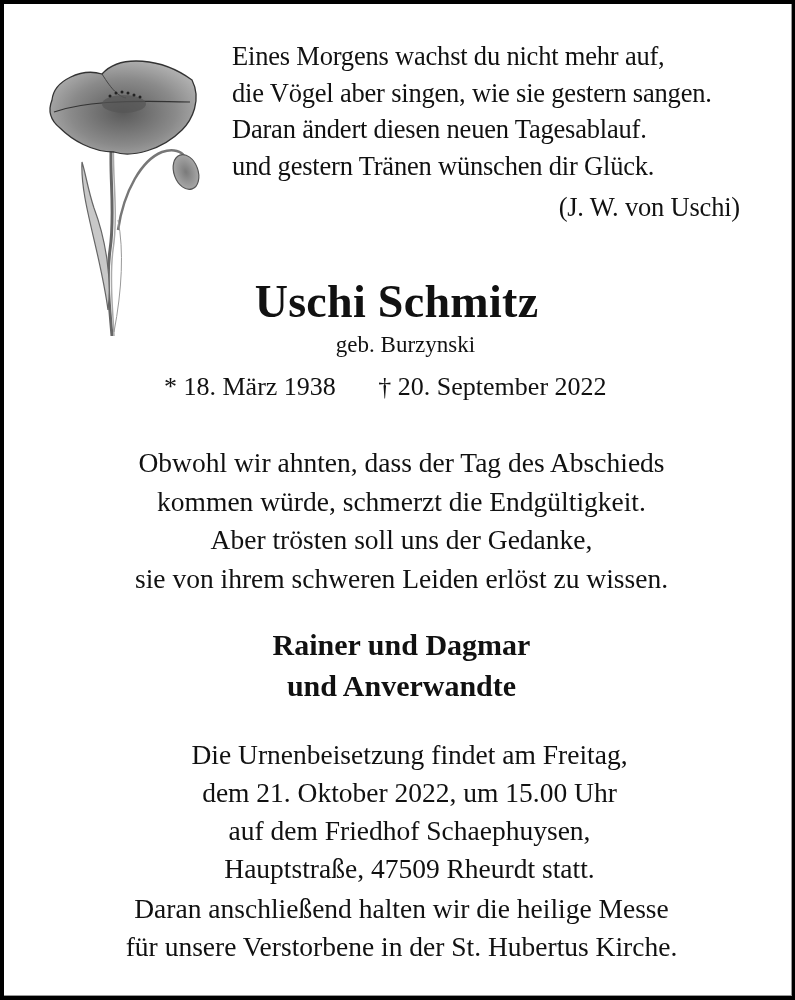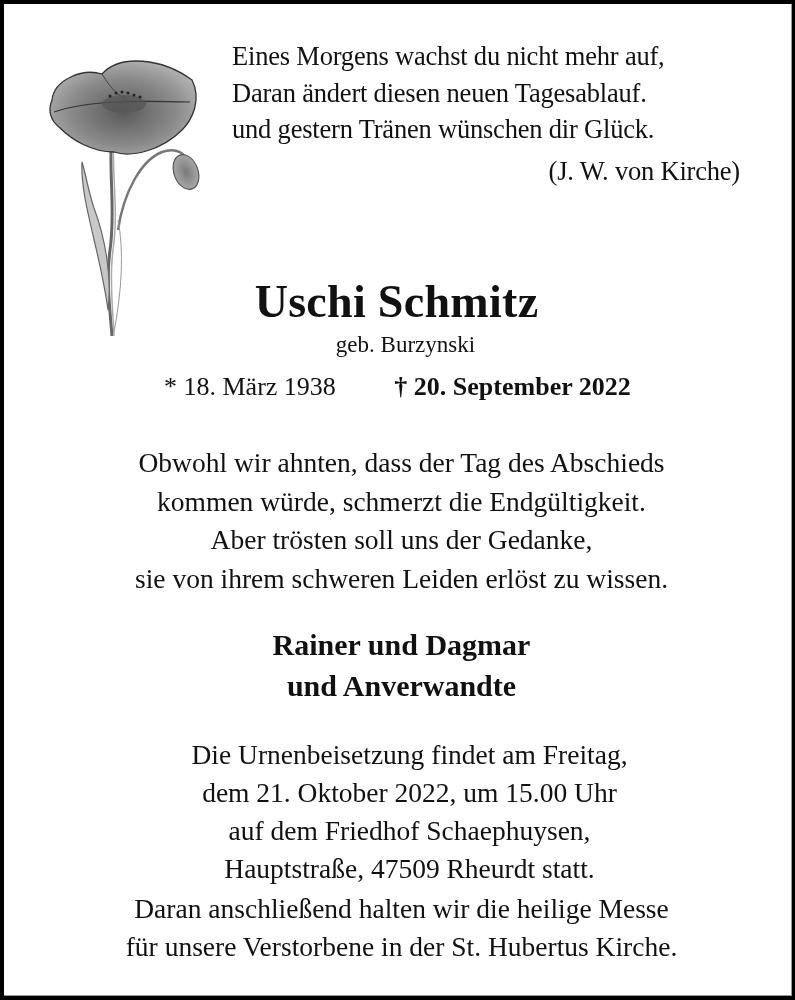--- a/index.html
+++ b/index.html
@@ -71,21 +71,21 @@
       font-size: 23px;
       padding-left: 4px;
     }
     .dates {
       position: absolute;
       left: 160px;
       top: 368px;
       font-size: 26px;
       white-space: nowrap;
     }
-    .dates .death { margin-left: 52px; font-weight: bold; }
+    .dates .death { margin-left: 36px; }
     .consolation {
       position: absolute;
       left: 0;
       width: 795px;
       top: 440px;
       text-align: center;
       font-size: 27.5px;
       line-height: 38.5px;
     }
     .consolation .line, .mourners .line, .service .line, .mass .line {
@@ -157,23 +157,24 @@
         <circle cx="74" cy="53" r="1.5"></circle>
         <circle cx="80" cy="52" r="1.5"></circle>
       <circle cx="86" cy="53" r="1.5"></circle>
         <circle cx="92" cy="55" r="1.5"></circle>
         <circle cx="98" cy="57" r="1.5"></circle>
     </g>
   </svg>
 
   <div class="poem">
     <span class="line">Eines Morgens wachst du nicht mehr auf,</span>
+    <span class="line">die Vögel aber singen, wie sie gestern sangen.</span>
     <span class="line">Daran ändert diesen neuen Tagesablauf.</span>
     <span class="line">und gestern Tränen wünschen dir Glück.</span>
-    <span class="author">(J. W. von Kirche)</span>
+    <span class="author">(J. W. von Uschi)</span>
   </div>
 
   <div class="name">
     <span>Uschi Schmitz</span>
   </div>
 
   <div class="maiden">geb. Burzynski</div>
 
   <div class="dates">
     <span class="birth">* 18. März 1938</span>

